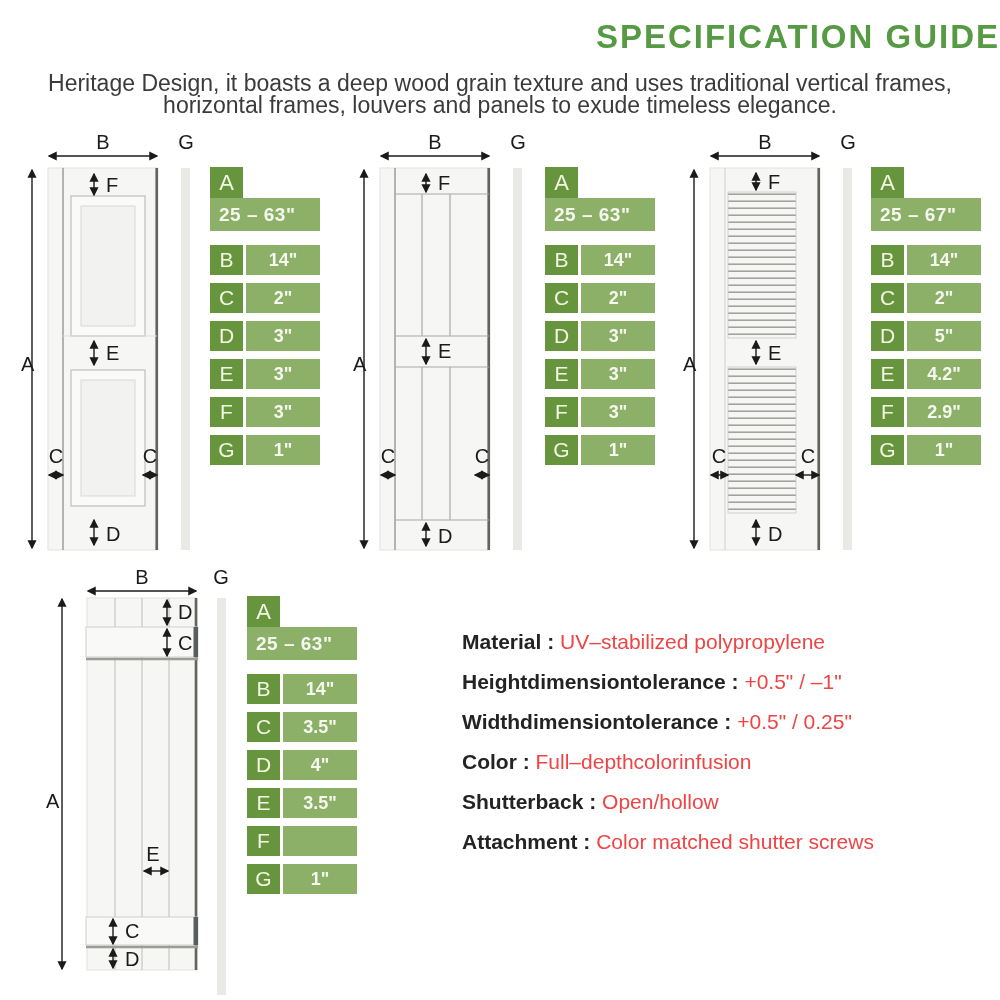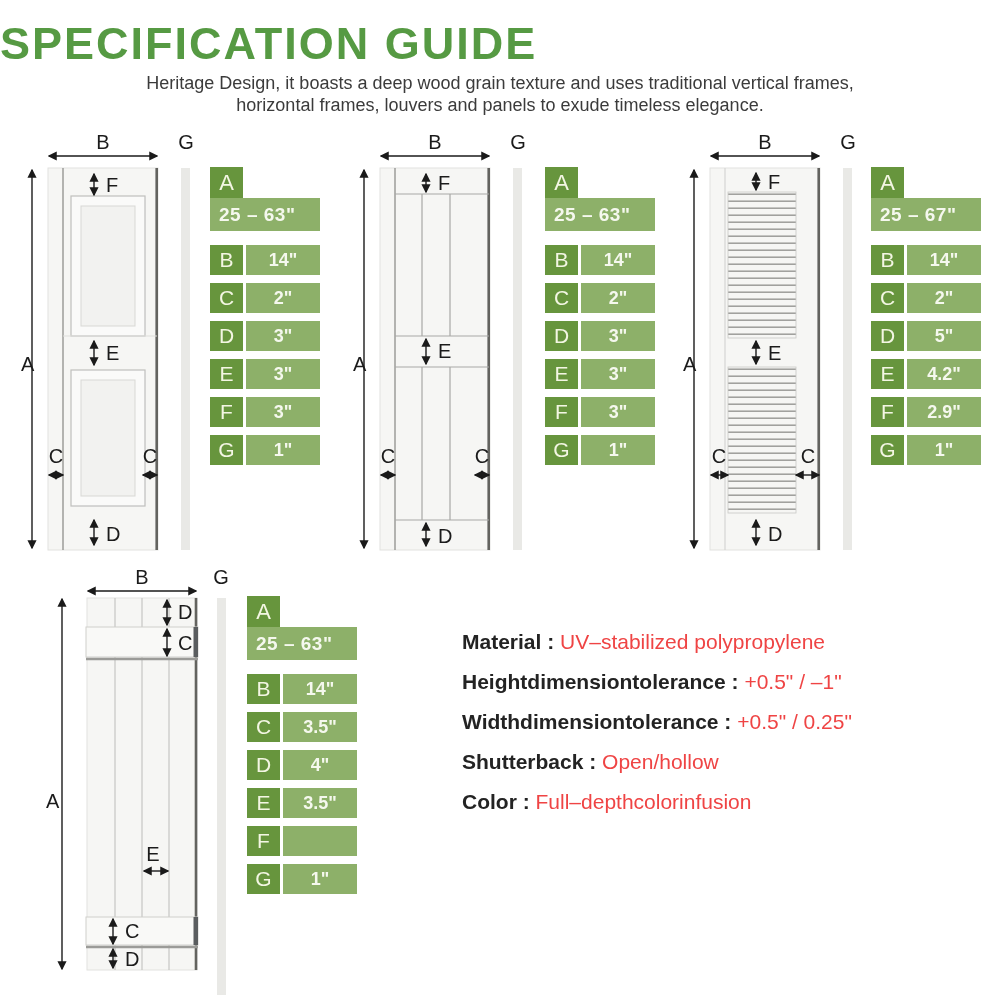--- a/index.html
+++ b/index.html
@@ -2,26 +2,26 @@
 <html><head>
 <meta charset="utf-8">
 <style>
   html,body{margin:0;padding:0;}
   body{
     width:1000px;height:1000px;position:relative;overflow:hidden;
     background:#ffffff;font-family:"Liberation Sans",sans-serif;
   }
   
   .page-title{
-    position:absolute;top:18px;left:0;width:1000px;text-align:left;
-    font-size:45px;font-weight:800;letter-spacing:2px;color:#569A43;
+    position:absolute;top:18px;left:0;width:1000px;text-align:right;
+    font-size:33px;font-weight:800;letter-spacing:2px;color:#569A43;
   }
   .page-subtitle{
     position:absolute;top:72px;left:0;width:1000px;text-align:center;
-    font-size:18px;line-height:22px;color:#3b3b3b;
+    font-size:23px;line-height:22px;color:#3b3b3b;
   }
   
   .dim-table{position:absolute;width:110px;}
   .dt-a-key{
     width:33px;height:31px;background:#67953D;color:#F3F6E3;font-size:22px;
     display:flex;align-items:center;justify-content:center;
   }
   .dt-a-val{
     width:110px;height:33px;background:#8DB069;color:#F5F8EE;font-size:19px;
     font-weight:bold;letter-spacing:.5px;display:flex;align-items:center;
@@ -292,15 +292,16 @@
   <div class="dt-row">
       <div class="dt-key">G</div>
       <div class="dt-val">1"</div>
     </div>
 </div>
 
 <div class="specs">
   <div class="spec-line"><span class="spec-label">Material</span><span class="spec-sep"> : </span><span class="spec-value">UV–stabilized polypropylene</span></div>
   <div class="spec-line"><span class="spec-label">Heightdimensiontolerance</span><span class="spec-sep"> : </span><span class="spec-value">+0.5" / –1"</span></div>
   <div class="spec-line"><span class="spec-label">Widthdimensiontolerance</span><span class="spec-sep"> : </span><span class="spec-value">+0.5" / 0.25"</span></div>
+  <div class="spec-line"><span class="spec-label">Color</span><span class="spec-sep"> : </span><span class="spec-value">Full–depthcolorinfusion</span></div>
   <div class="spec-line"><span class="spec-label">Shutterback</span><span class="spec-sep"> : </span><span class="spec-value">Open/hollow</span></div>
-  <div class="spec-line"><span class="spec-label">Color</span><span class="spec-sep"> : </span><span class="spec-value">Full–depthcolorinfusion</span></div>
+  <div class="spec-line"><span class="spec-label">Attachment</span><span class="spec-sep"> : </span><span class="spec-value">Color matched shutter screws</span></div>
 </div>
 
 </body></html>

